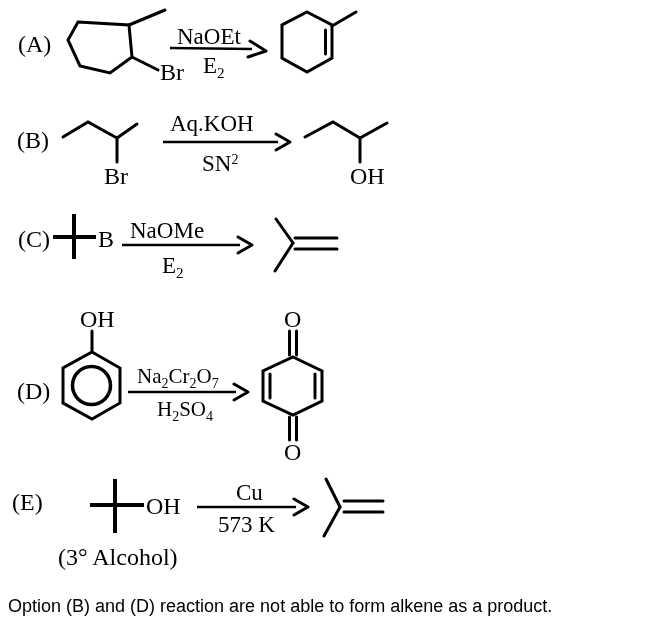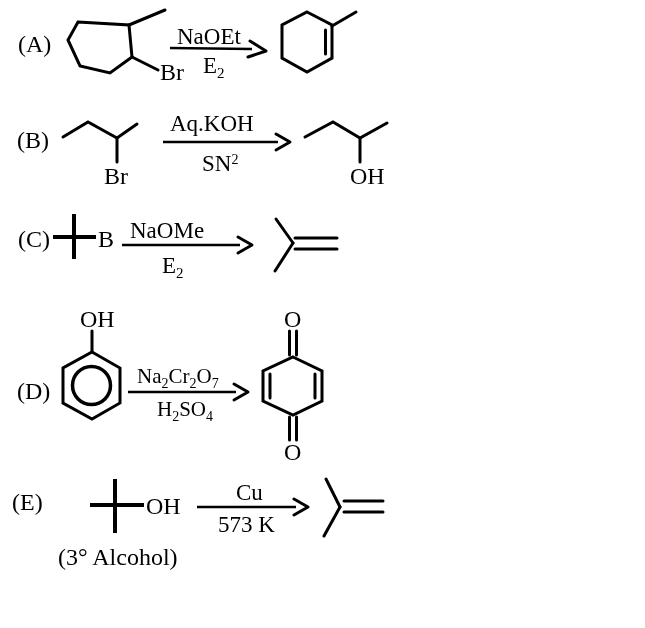--- a/index.html
+++ b/index.html
@@ -128,13 +128,14 @@
     </g>
     <g>
       <path class="bond" d="M340,507 L326,479"></path>
       <path class="bond" d="M340,507 L324,536"></path>
       <path class="bond" d="M344,501 L383,501"></path>
       <path class="bond" d="M344,512 L383,512"></path>
     </g>
   </g>
 </svg>
 
+<div id="caption">Option (B) and (D) reaction are not able to form alkene as a product.</div>
 </div>
 
 </body></html>

